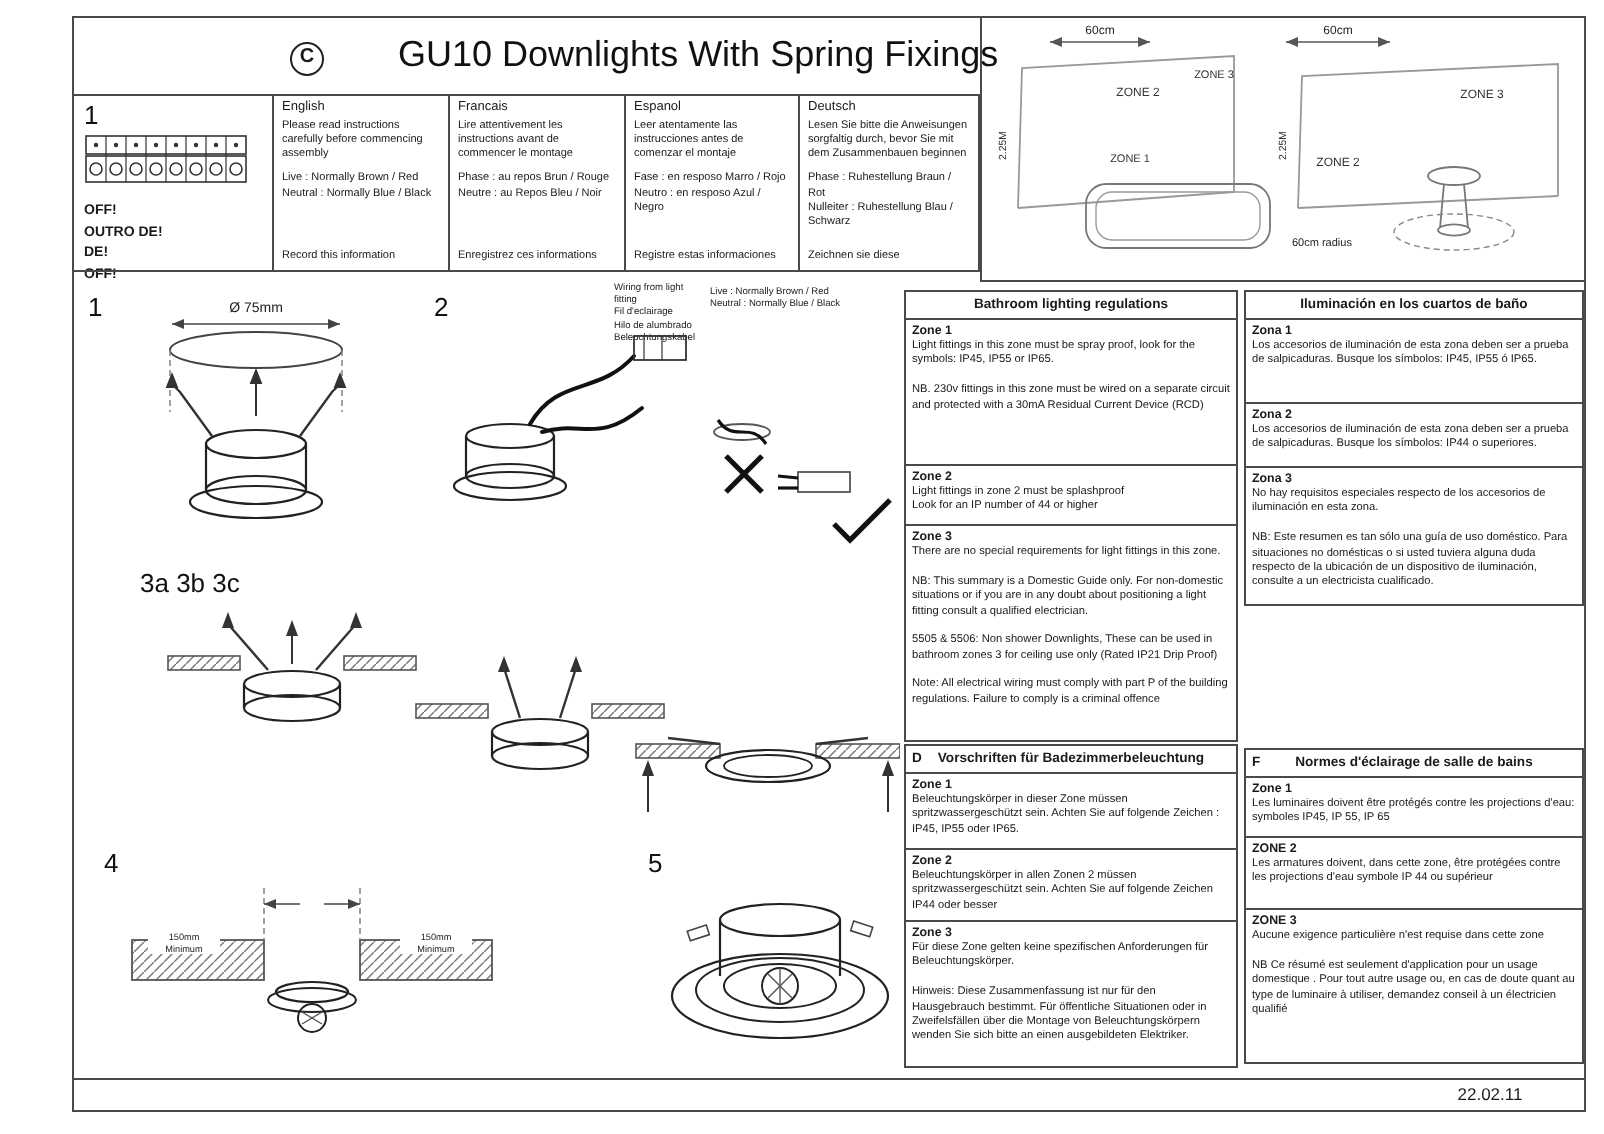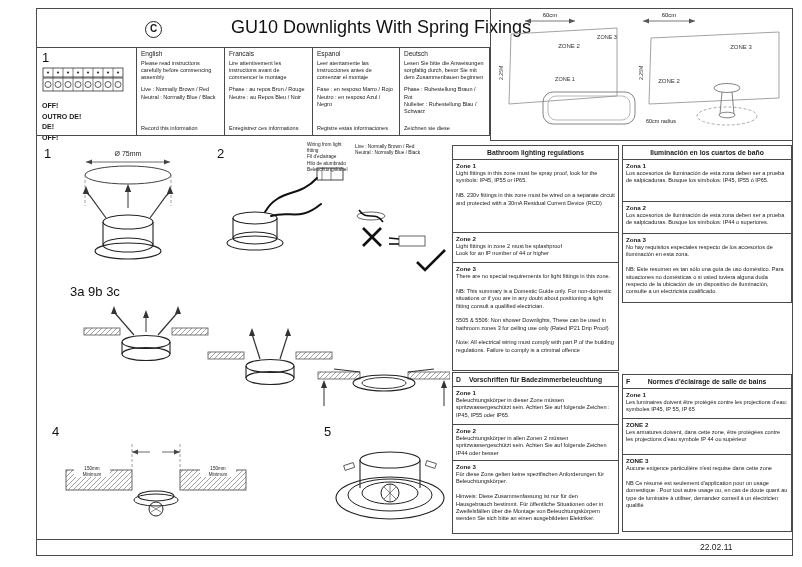--- a/index.html
+++ b/index.html
@@ -5,21 +5,21 @@
   * { margin:0; padding:0; box-sizing:border-box; }
   html,body { background:#fff; }
   body { font-family:"Liberation Sans","DejaVu Sans",sans-serif; color:#1a1a1a; }
   .page { position:relative; width:802px; height:567px; background:#fff; overflow:hidden; }
   .abs { position:absolute; }
   .sheet-border { left:36px; top:8px; width:757px; height:548px; border:1px solid #4a4a4a; }
   .logo { left:43px; top:13px; width:92px; height:29px; background:#141414; color:#fff;
           font-size:19px; letter-spacing:5px; text-align:center; line-height:28px; }
   .copyright { left:145px; top:21px; width:17px; height:17px; border:1.5px solid #222;
                border-radius:50%; font-size:10px; font-weight:bold; text-align:center; line-height:14px; }
-  .title { left:199px; top:17px; font-size:18px; color:#111;margin-left:32px; }
+  .title { left:199px; top:17px; font-size:18px; color:#111; }
   .hline { border-top:1px solid #4a4a4a; height:0; }
   .zone-panel { left:490px; top:8px; width:303px; height:133px; border-left:1px solid #4a4a4a; border-bottom:1px solid #4a4a4a; }
   .prep-panel { left:36px; top:47px; width:101px; height:88px; border-right:1px solid #4a4a4a; padding:3px 6px; }
   .step-num { font-size:13px; color:#111; }
   .off-lines { margin-top:3px; font-size:7px; font-weight:bold; line-height:1.5; }
   .lang-col { top:47px; height:88px; border-right:1px solid #4a4a4a; padding:3px 4px;
               display:flex; flex-direction:column; overflow:hidden; }
   .lang-name { font-size:6.5px; margin-bottom:3px; }
   .lang-text { font-size:5.5px; line-height:1.3; white-space:pre-line; }
   .lang-wiring { margin-top:5px; }
@@ -28,21 +28,21 @@
   .note-text { font-size:4.8px; line-height:1.3; white-space:pre-line; color:#222; }
   .min-label { font-size:4.6px; line-height:1.25; white-space:pre-line; text-align:center; background:#fff; }
   .reg-table { background:#fff; border:1px solid #4a4a4a; }
   .reg-header { position:relative; border-bottom:1px solid #4a4a4a; font-size:6.8px; font-weight:bold;
                 text-align:center; padding:3px 2px; height:14px; overflow:hidden; }
   .reg-prefix { position:absolute; left:3px; top:3px; font-size:6.8px; font-weight:bold; }
   .reg-row { border-bottom:1px solid #4a4a4a; padding:2px 3px; overflow:hidden; }
   .reg-row.last { border-bottom:none; }
   .zone-name { font-size:6.2px; font-weight:bold; margin-bottom:1px; }
   .zone-text { font-size:5.6px; line-height:1.32; white-space:pre-line; }
-  .date { font-size:8.5px; }
+  .date { font-size:8.5px; text-align:center; }
   svg { display:block; }
 </style>
 </head>
 <body>
 
 <div class="page">
 
   <div class="abs sheet-border"></div>
 
   <div class="abs copyright">C</div>
@@ -211,21 +211,21 @@
       <g>
         <rect x="178" y="82" width="26" height="10" fill="none" stroke="#555" stroke-width="0.9"></rect>
         <line x1="168" y1="84" x2="178" y2="85" stroke="#111" stroke-width="1.6"></line>
         <line x1="168" y1="90" x2="178" y2="90" stroke="#111" stroke-width="1.6"></line>
         <polyline points="196,108 204,116 224,96" fill="none" stroke="#111" stroke-width="2.6"></polyline>
       </g>
     </svg>
   </div>
 
   <div class="abs" style="left:58px;top:282px;width:398px;height:146px">
-    <div class="step-label abs" style="left:12px;top:2px">3a 9b 3c</div>
+    <div class="step-label abs" style="left:12px;top:2px">3a 3b 3c</div>
     <svg class="abs" style="left:20px;top:20px" width="372" height="122" viewBox="0 0 372 122">
       <defs>
         <pattern id="h3" width="5" height="5" patternUnits="userSpaceOnUse">
           <path d="M0,5 L5,0" stroke="#777" stroke-width="0.7"></path>
         </pattern>
       </defs>
       <g>
         <rect x="6" y="26" width="36" height="7" fill="url(#h3)" stroke="#555" stroke-width="0.8"></rect>
         <rect x="94" y="26" width="36" height="7" fill="url(#h3)" stroke="#555" stroke-width="0.8"></rect>
         <ellipse cx="68" cy="40" rx="24" ry="6.5" fill="none" stroke="#222" stroke-width="1.1"></ellipse>

